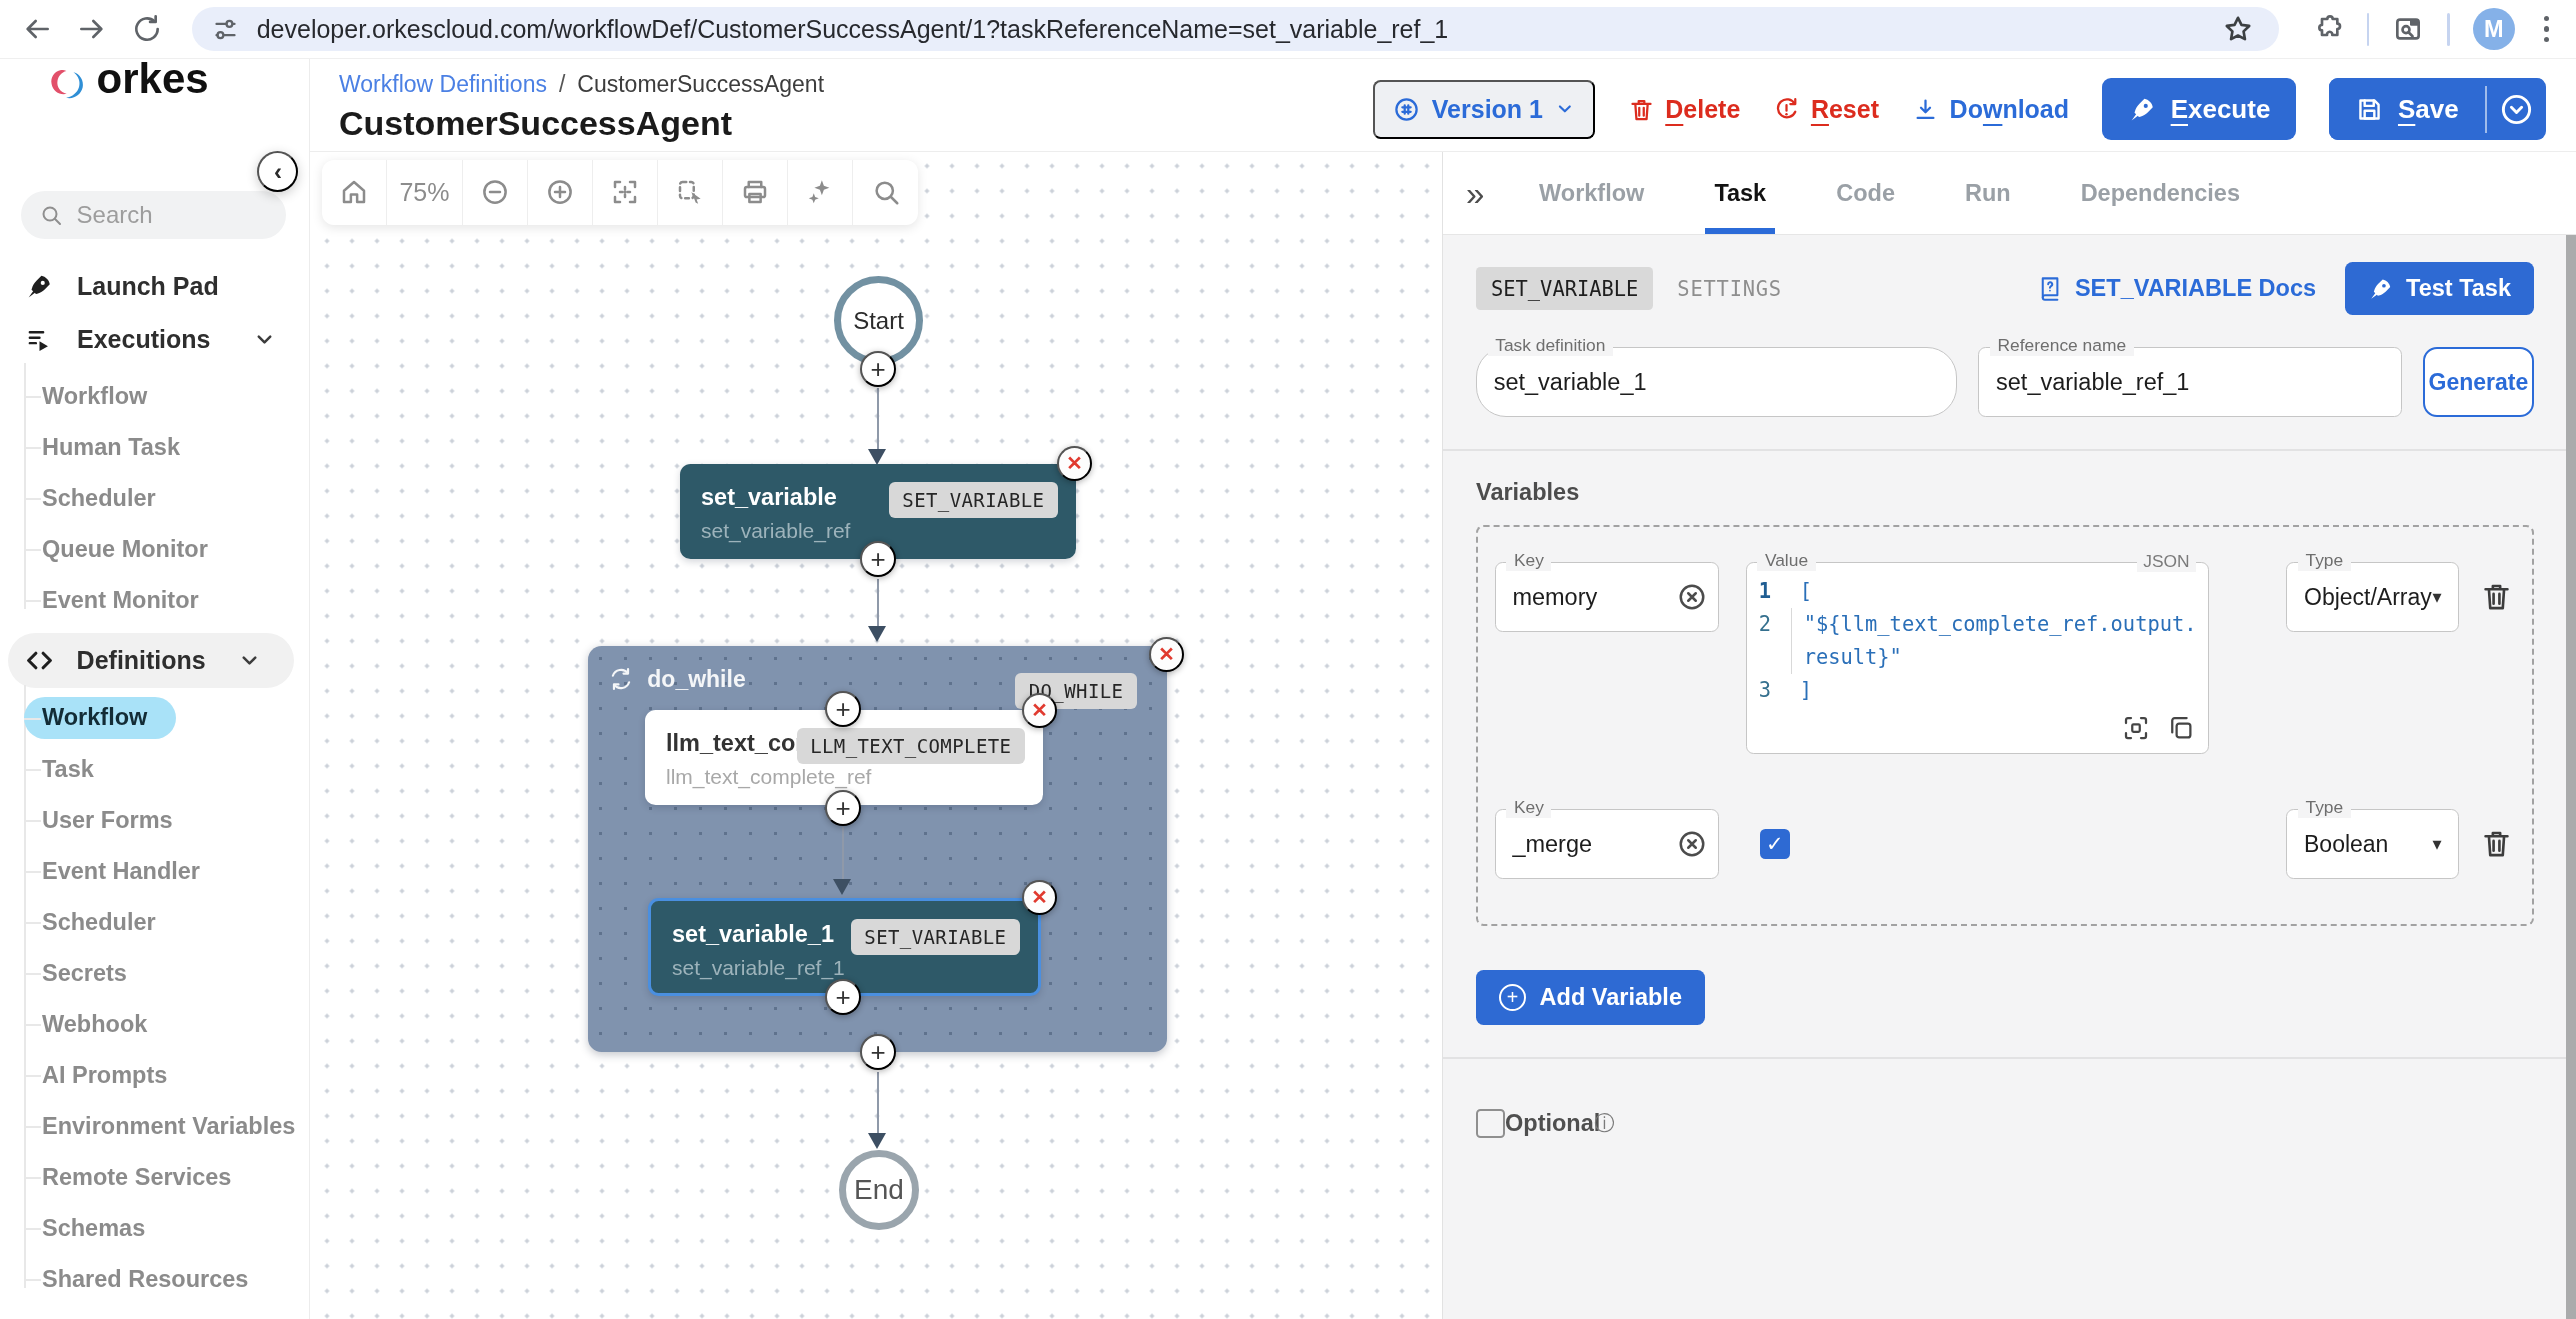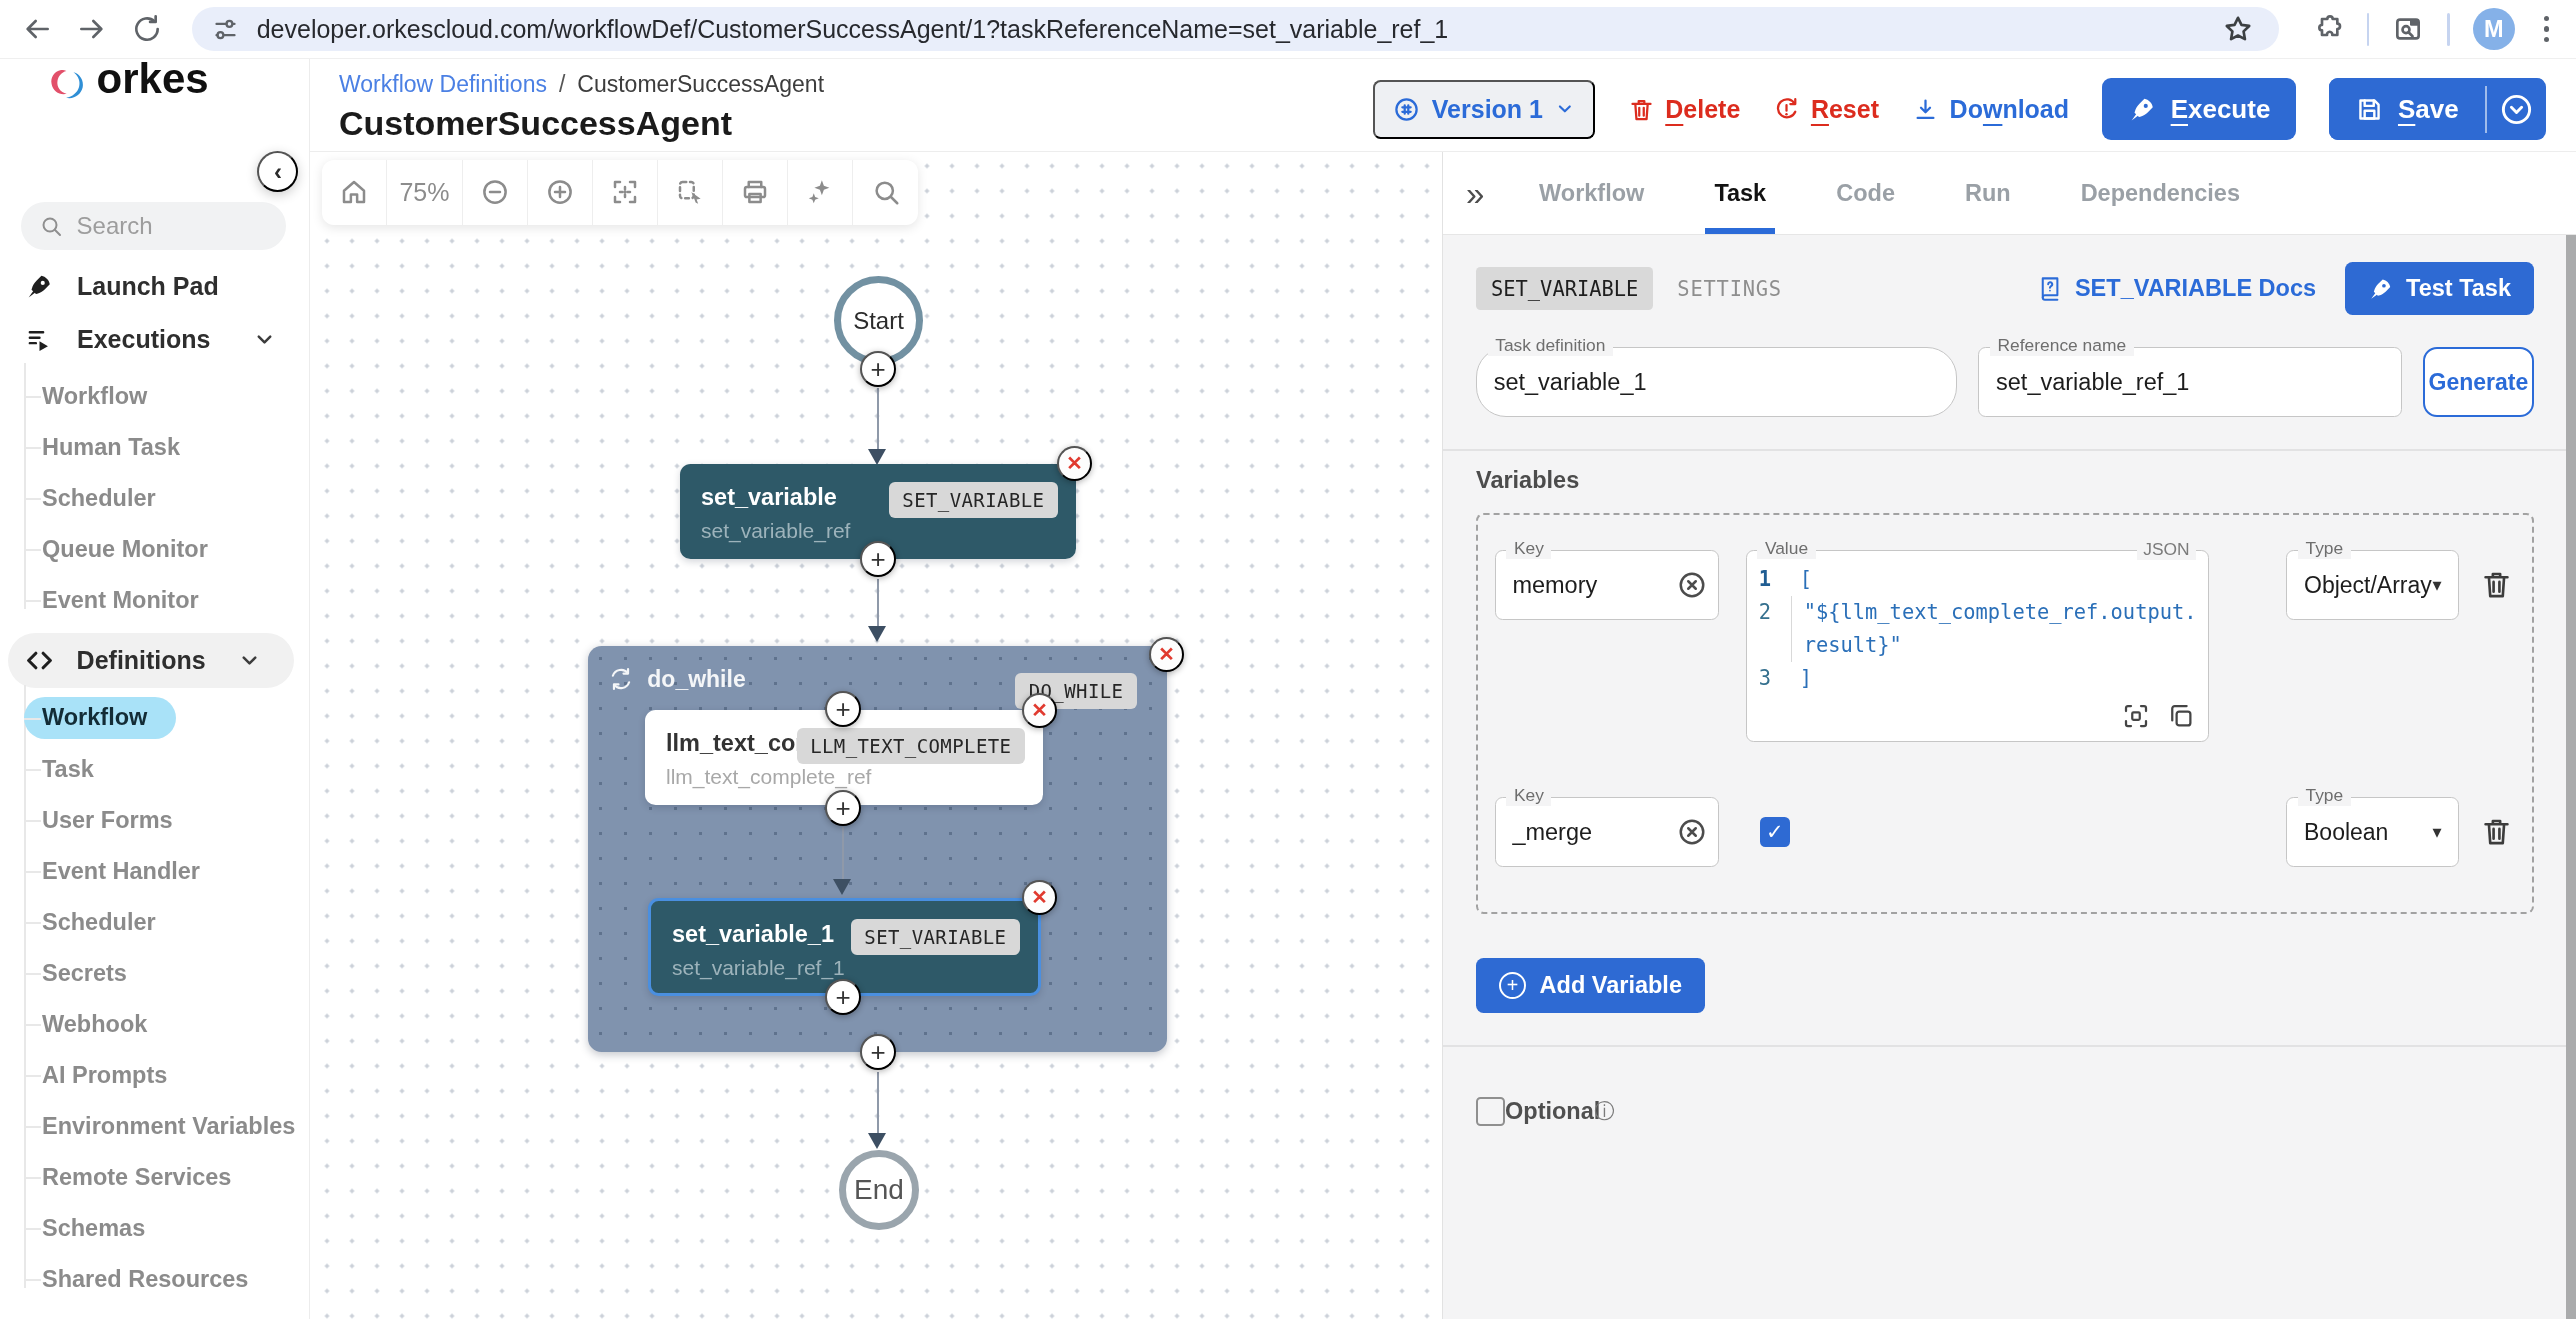--- a/index.html
+++ b/index.html
@@ -27,21 +27,21 @@
   .main { flex:1; display:flex; flex-direction:column; min-width:0; }
 
   
   .logo-row { display:flex; align-items:center; gap:7.6px; margin:1.5px 0 0 47px; height:47px; }
   .logo-mark { font-size:42px; }
   .logo-word { font-size:42px; font-weight:800; color:#101010; letter-spacing:0; margin-top:-10.6px; }
   .collapse-btn { position:absolute; top:92px; right:10.6px; width:41px; height:41px; border-radius:50%; background:#fff;
       box-shadow:0 3px 12px rgba(0,0,0,.2); display:flex; align-items:center; justify-content:center;
       font-size:24px; font-weight:700; color:#2c2c2c; z-index:5; }
   .search-box { position:absolute; top:132px; left:21px; right:23px; height:48px; background:#f1f2f3; border-radius:24px;
-      display:flex; align-items:center; gap:13.6px; padding:0 10.6px 0 18px;margin-top:11px; }
+      display:flex; align-items:center; gap:13.6px; padding:0 10.6px 0 18px; }
   .search-box .mag { font-size:24px; color:#8f8f8f; }
   .search-box input { flex:1; border:0; background:transparent; outline:none; font-size:24px; color:#444; font-family:inherit; }
   .search-box input::placeholder { color:#9d9d9d; }
   .kbd { min-width:35px; height:33px; background:#fbfbfb; border:1.5px solid #e3e3e3; border-radius:7.6px; box-shadow:0 1.5px 1.5px rgba(0,0,0,.06);
       display:flex; align-items:center; justify-content:center; font-size:18px; color:#8d8d8d; padding:0 6px; }
   .nav { position:absolute; top:201px; left:0; right:0; bottom:0; overflow:hidden; }
   .nav-item { height:53px; display:flex; align-items:center; gap:21px; padding-left:23px; font-size:25px; font-weight:700; color:#2e2e2e; }
   .nav-item .nico { font-size:29px; color:#1f1f1f; width:33px; display:flex; justify-content:center; }
   .nav-item .chev { margin-left:auto; margin-right:33px; font-size:23px; color:#3c3c3c; }
   .nav-item.defs { background:#f1f1f1; border-radius:33px; margin:0 15px 0 7.6px; padding-left:15px; height:55px; }
@@ -139,21 +139,21 @@
   .fieldset { position:relative; background:#fff; border:1.5px solid #c6c6c6; border-radius:7.6px; display:flex; align-items:center; padding:0 16.7px; }
   .fieldset .flabel { position:absolute; top:-13px; left:10.6px; font-size:17.4px; color:#6e6e6e; background:#f4f4f5; padding:0 7.6px; white-space:nowrap; }
   .fieldset input { border:0; outline:none; background:transparent; font-size:23.5px; color:#1d1d1d; width:100%; font-family:inherit; }
   .fields-row { display:flex; gap:21px; margin-top:32px; height:70px; }
   .f-taskdef { width:506px;border-radius:30px; }
   .f-refname { width:445px; }
   .generate-btn { margin-left:auto; width:117px; height:70px; background:#fff; border:2.3px solid #2b6bd8; color:#2b6bd8;
       border-radius:14px; font-size:23px; font-weight:700; font-family:inherit; }
   .hdiv { height:1.5px; background:#e2e2e3; margin:32px -42px 0 -33px; }
 
-  .vars-heading { margin-top:16px; font-size:23.5px; font-weight:700; color:#4c4c4c; }
+  .vars-heading { margin-top:28px; font-size:23.5px; font-weight:700; color:#4c4c4c; }
   .vars-box { margin-top:19.7px; border:2.3px dashed #a2a2a2; border-radius:7.6px; padding:35px 18px 45px 16.7px; }
   .var-row { display:flex; align-items:flex-start; }
   .var-row + .var-row { margin-top:55px; }
   .f-key { width:224px; height:70px; padding-right:10.6px; }
   .clear-btn { margin-left:auto; font-size:30px; color:#4c4c4c; background:none; border:none; display:flex; }
   .f-value { margin-left:27px; width:463px; height:192px; align-items:flex-start; padding:12px 13.6px 10.6px 12px; }
   .json-label { position:absolute; top:-12px; right:12px; font-size:17.4px; color:#7b7b7b; background:#f4f4f5; padding:0 6px; }
   .code-area { font-family:"DejaVu Sans Mono", monospace; font-size:20.4px; color:#2a6fb8; width:100%; }
   .code-row { display:flex; line-height:33px; }
   .code-row .gut { width:35px; color:#35708e; flex:none; }

